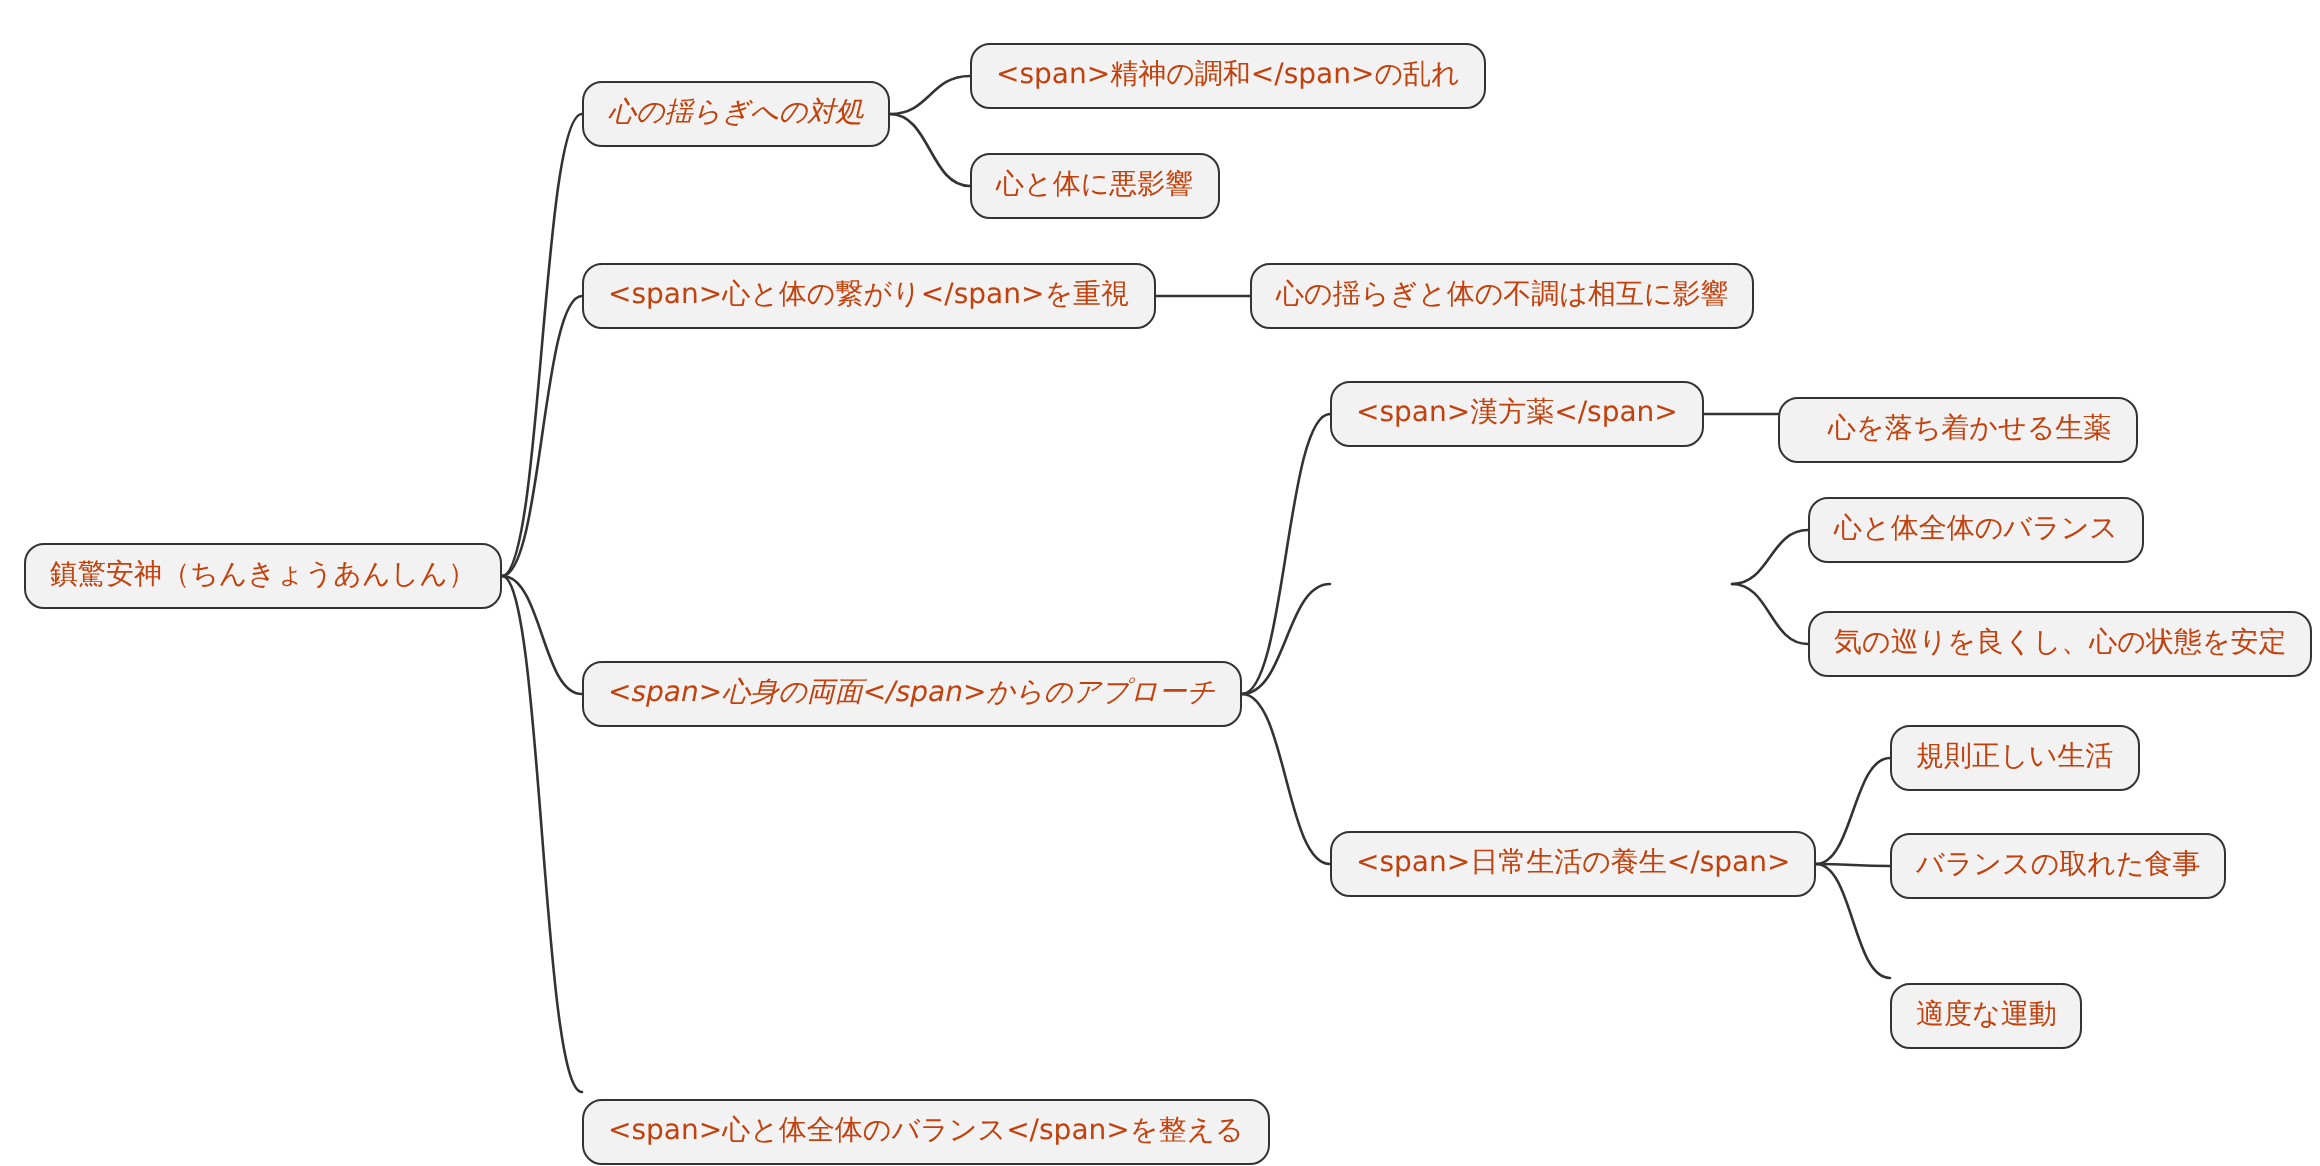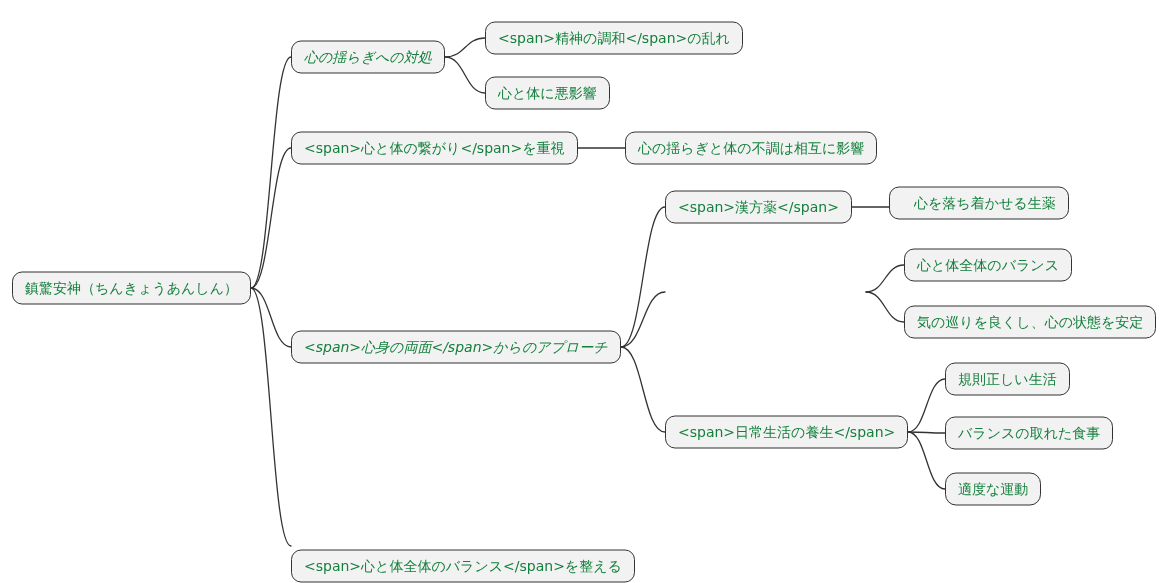--- a/index.html
+++ b/index.html
@@ -34,21 +34,21 @@
   .node {
     position: absolute;
     transform: translateY(-50%);
     box-sizing: border-box;
     background: var(--fill, #f2f2f2);
     border: 1.5px solid var(--border, #333333);
     border-radius: 10px;
     padding: 6px 12px;
     font-size: 14px;
     line-height: 19px;
-    color: #15803d;
+    color: #c2410c;
     white-space: nowrap;
   }
 </style>
 </head>
 <body>
 
 <div class="canvas" style="--bg: #ffffff; --fill: #f2f2f2; --border: #333333; --edge: #333333;">
   <svg class="edge-layer" width="1160" height="583" viewBox="0 0 1160 583" xmlns="http://www.w3.org/2000/svg">
       <path d="M 251 288 C 271 288, 271 57, 291 57"></path>
       <path d="M 251 288 C 271 288, 271 148, 291 148"></path>
@@ -69,22 +69,22 @@
     </svg>
   <div class="node-layer">
       <div class="node" style="left: 12px; top: 288px;">鎮驚安神（ちんきょうあんしん）</div>
       <div class="node" style="left: 291px; top: 57px; font-style: italic;">心の揺らぎへの対処</div>
       <div class="node" style="left: 485px; top: 38px;">&lt;span&gt;精神の調和&lt;/span&gt;の乱れ</div>
       <div class="node" style="left: 485px; top: 93px;">心と体に悪影響</div>
       <div class="node" style="left: 291px; top: 148px;">&lt;span&gt;心と体の繋がり&lt;/span&gt;を重視</div>
       <div class="node" style="left: 625px; top: 148px;">心の揺らぎと体の不調は相互に影響</div>
       <div class="node" style="left: 291px; top: 347px; font-style: italic;">&lt;span&gt;心身の両面&lt;/span&gt;からのアプローチ</div>
       <div class="node" style="left: 665px; top: 207px;">&lt;span&gt;漢方薬&lt;/span&gt;</div>
-      <div class="node" style="left: 889px; top: 203px; padding-left: 24px;">心を落ち着かせる生薬</div>
+      <div class="node" style="left: 889px; top: 215px; padding-left: 24px;">心を落ち着かせる生薬</div>
       <div class="node" style="left: 904px; top: 265px;">心と体全体のバランス</div>
       <div class="node" style="left: 665px; top: 432px;">&lt;span&gt;日常生活の養生&lt;/span&gt;</div>
       <div class="node" style="left: 904px; top: 322px;">気の巡りを良くし、心の状態を安定</div>
       <div class="node" style="left: 945px; top: 379px;">規則正しい生活</div>
       <div class="node" style="left: 945px; top: 433px;">バランスの取れた食事</div>
-      <div class="node" style="left: 945px; top: 489px; border-radius: 11px;">適度な運動</div>
+      <div class="node" style="left: 945px; top: 508px;">適度な運動</div>
       <div class="node" style="left: 291px; top: 566px;">&lt;span&gt;心と体全体のバランス&lt;/span&gt;を整える</div>
     </div>
 </div>
 
 </body></html>

